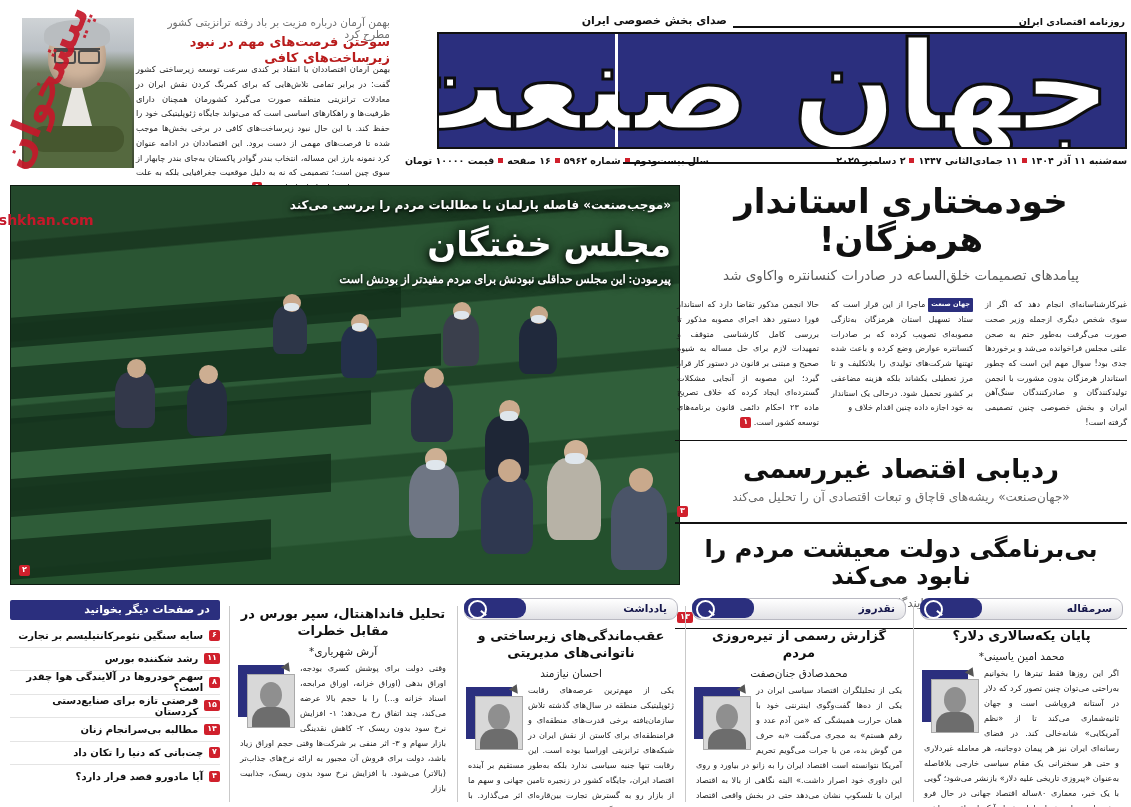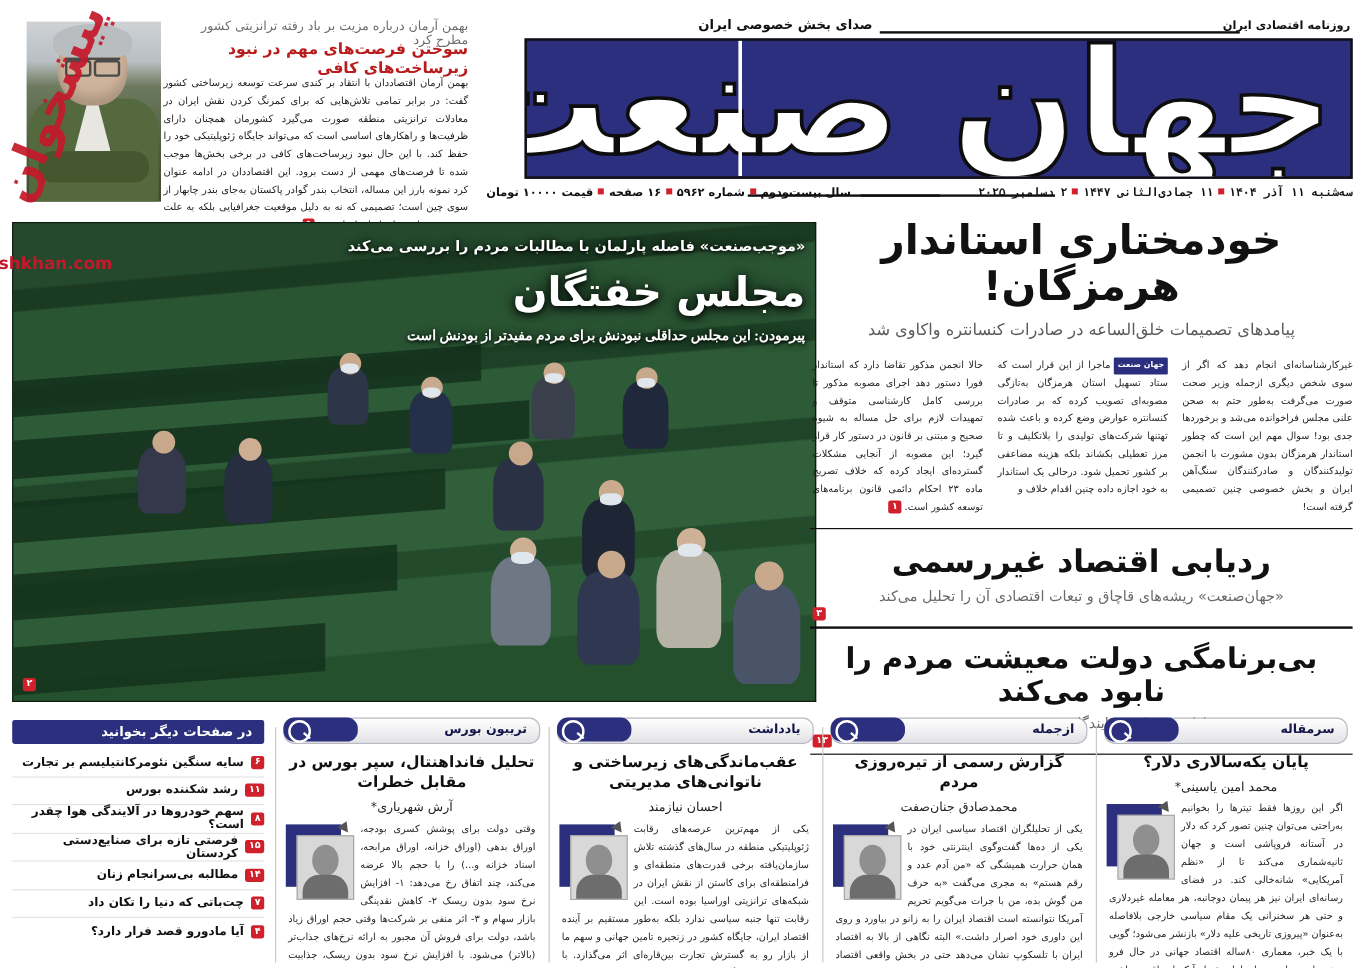--- a/index.html
+++ b/index.html
@@ -37,21 +37,21 @@
     line-height:150px;white-space:nowrap;text-align:center;
     letter-spacing:-6px;
     -webkit-text-stroke:3px #0d0d0d;
     text-shadow:0 0 1px #0d0d0d;
   }
   .logo-divider{
     position:absolute;left:176px;top:0;width:3px;height:113px;background:#ffffff;
   }
   .mh-datebar{position:absolute;right:4px;top:152px;width:722px;height:20px;}
   .mh-datebar .dl{position:absolute;font-size:9.5px;font-weight:bold;color:#111;top:3px;white-space:nowrap;}
-  .mh-datebar .dl-right{right:0px;font-family:Liberation Mono, monospace;}
+  .mh-datebar .dl-right{right:0px;}
   .mh-datebar .dl-left{left:0px;}
   .mh-datebar .dash{position:absolute;top:10px;height:1.5px;background:#111;}
   .sq{display:inline-block;width:5px;height:5px;background:#d0202c;margin:0 4px;vertical-align:1px;}
 
   
   .tl-article{position:absolute;left:0;top:4px;width:398px;height:172px;}
   .tl-photo{
     position:absolute;left:22px;top:14px;width:112px;height:150px;
     background:linear-gradient(#cfd3d6 0%, #b9bfc4 22%, #6d7a5d 36%, #4e5c3f 70%, #3e4a32 100%);
     overflow:hidden;
@@ -420,26 +420,20 @@
         <div class="dig-row" style="border-bottom:none;">
           <span class="pagebadge">۴</span>
           <span class="txt">آیا مادورو قصد فرار دارد؟</span>
         </div>
       </div>
     </div>
 
     <div class="bcol-sep" style="left:229px;"></div>
 
     <div class="bcol" style="left:232px;width:222px;">
-      <div class="tabhead">
-        <div class="circle">
-          <div class="lens"></div>
-        </div>
-        <div class="lbl">تریبون بورس</div>
-      </div>
       <div class="art-title">تحلیل فانداهنتال، سپر بورس در مقابل خطرات</div>
       <div class="art-author">آرش شهریاری*</div>
       <div class="clearfix">
         <div class="art-photo">
           <div class="frame"></div>
           <div class="pic">
             <div class="h"></div>
             <div class="b"></div>
           </div>
           <div class="pin"></div>
@@ -472,21 +466,21 @@
       </div>
     </div>
 
     <div class="bcol-sep" style="left:685px;"></div>
 
     <div class="bcol" style="left:688px;width:222px;">
       <div class="tabhead">
         <div class="circle">
           <div class="lens"></div>
         </div>
-        <div class="lbl">ازجمله</div>
+        <div class="lbl">نقدروز</div>
       </div>
       <div class="art-title">گزارش رسمی از تیره‌روزی مردم</div>
       <div class="art-author">محمدصادق جنان‌صفت</div>
       <div class="clearfix">
         <div class="art-photo">
           <div class="frame"></div>
           <div class="pic">
             <div class="h"></div>
             <div class="b"></div>
           </div>

